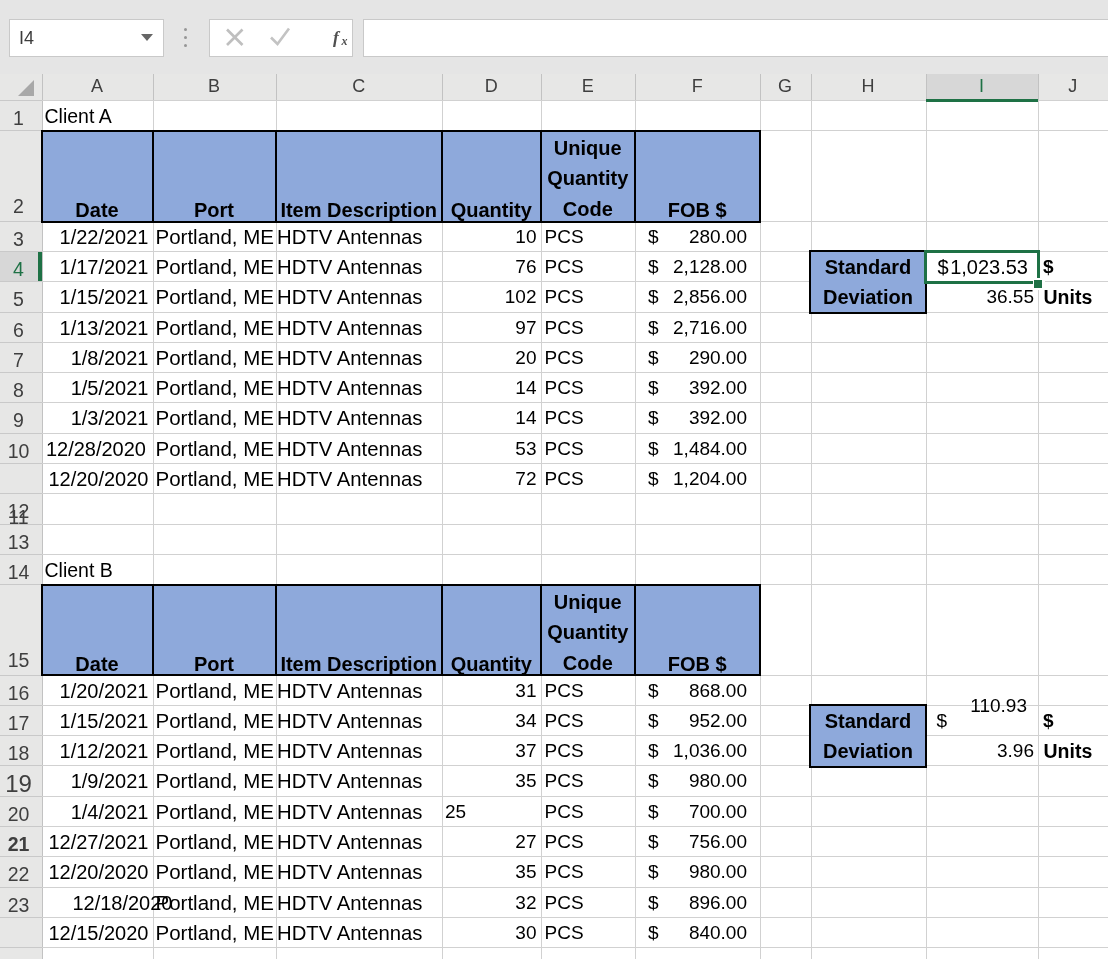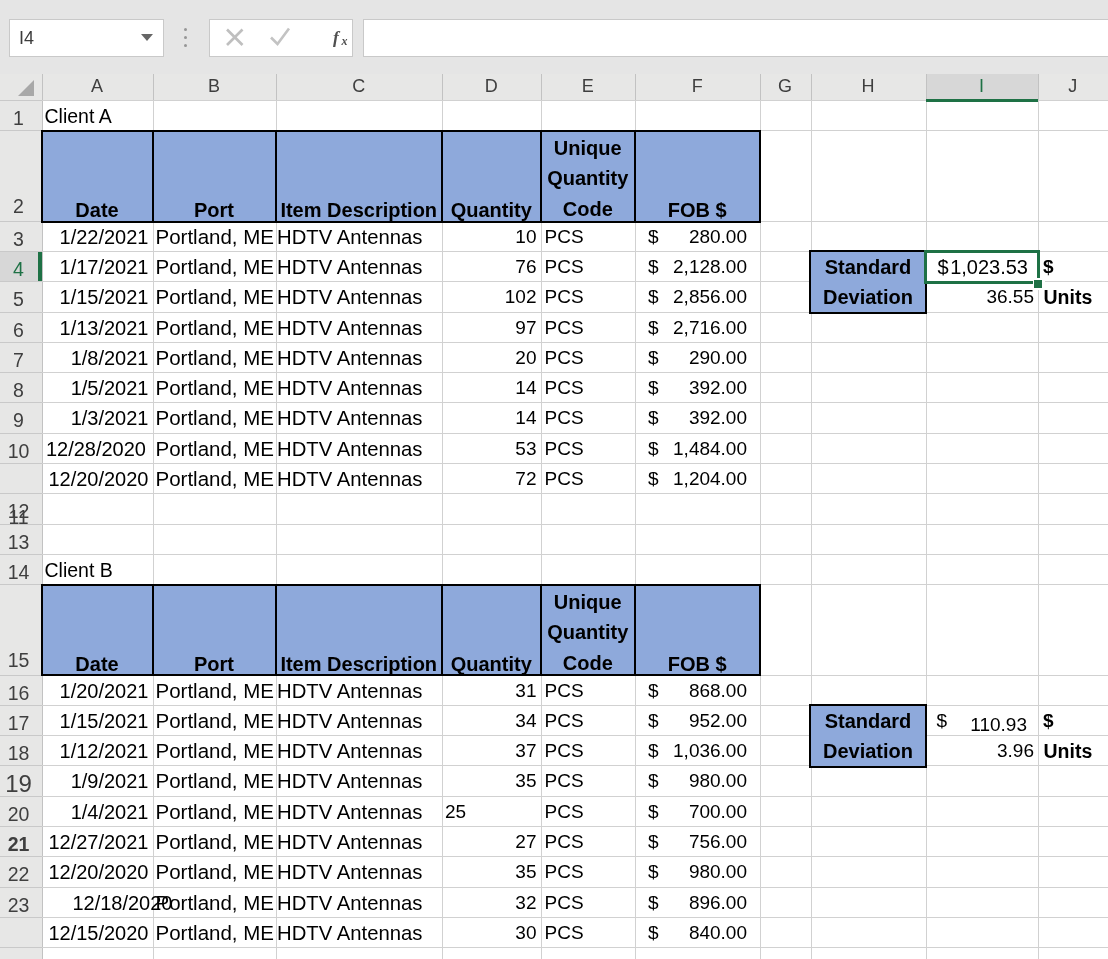--- a/index.html
+++ b/index.html
@@ -291,21 +291,21 @@
 <div class="abs" style="left:809px;top:250.4px;width:118px;height:63.6px;background:#8EA9DB;border:2px solid #000;box-sizing:border-box;"></div>
 <div class="cell" style="left:810.5px;top:251.9px;width:115px;height:30.3px;line-height:30.3px;font-size:20px;font-weight:bold;text-align:center;color:#000;overflow:hidden;">Standard</div>
 <div class="cell" style="left:810.5px;top:282.2px;width:115px;height:30.3px;line-height:30.3px;font-size:20px;font-weight:bold;text-align:center;color:#000;overflow:hidden;">Deviation</div>
 <div class="abs" style="left:809px;top:704.3px;width:118px;height:63.6px;background:#8EA9DB;border:2px solid #000;box-sizing:border-box;"></div>
 <div class="cell" style="left:810.5px;top:705.8px;width:115px;height:30.3px;line-height:30.3px;font-size:20px;font-weight:bold;text-align:center;color:#000;overflow:hidden;">Standard</div>
 <div class="cell" style="left:810.5px;top:736.1px;width:115px;height:30.3px;line-height:30.3px;font-size:20px;font-weight:bold;text-align:center;color:#000;overflow:hidden;">Deviation</div>
 <div class="cell" style="left:937.5px;top:251.9px;height:30.3px;line-height:30.3px;font-size:20px;">$</div>
 <div class="cell" style="left:925.5px;top:251.9px;width:102.5px;height:30.3px;line-height:30.3px;font-size:20px;text-align:right;">1,023.53</div>
 <div class="cell" style="left:928.5px;top:282.2px;width:105.5px;height:30.3px;line-height:30.3px;font-size:19px;font-weight:normal;text-align:right;color:#000;overflow:hidden;">36.55</div>
 <div class="cell" style="left:936.5px;top:705.8px;height:30.3px;line-height:30.3px;font-size:19px;">$</div>
-<div class="cell" style="left:925.5px;top:710px;width:101.5px;height:30.3px;line-height:30.3px;font-size:19px;text-align:right;">110.93</div>
+<div class="cell" style="left:925.5px;top:691px;width:101.5px;height:30.3px;line-height:30.3px;font-size:19px;text-align:right;">110.93</div>
 <div class="cell" style="left:928.5px;top:736.1px;width:105.5px;height:30.3px;line-height:30.3px;font-size:19px;font-weight:normal;text-align:right;color:#000;overflow:hidden;">3.96</div>
 <div class="cell" style="left:1043px;top:251.9px;width:61px;height:30.3px;line-height:30.3px;font-size:19px;font-weight:bold;text-align:left;color:#000;overflow:hidden;">$</div>
 <div class="cell" style="left:1043.5px;top:282.2px;width:60.5px;height:30.3px;line-height:30.3px;font-size:19.5px;font-weight:bold;text-align:left;color:#000;overflow:hidden;">Units</div>
 <div class="cell" style="left:1043px;top:705.8px;width:61px;height:30.3px;line-height:30.3px;font-size:19px;font-weight:bold;text-align:left;color:#000;overflow:hidden;">$</div>
 <div class="cell" style="left:1043.5px;top:736.1px;width:60.5px;height:30.3px;line-height:30.3px;font-size:19.5px;font-weight:bold;text-align:left;color:#000;overflow:hidden;">Units</div>
 <div class="abs" style="left:925.5px;top:98.9px;width:112px;height:3.6px;background:#1E7145;"></div>
 <div class="abs" style="left:924.3px;top:249.5px;width:116px;height:34.7px;border:3px solid #1E7145;box-sizing:border-box;"></div>
 <div class="abs" style="left:1032.5px;top:277.6px;width:12px;height:12px;background:#fff;"></div>
 <div class="abs" style="left:1034.2px;top:279.6px;width:8px;height:8px;background:#1E7145;"></div>
 </div>

